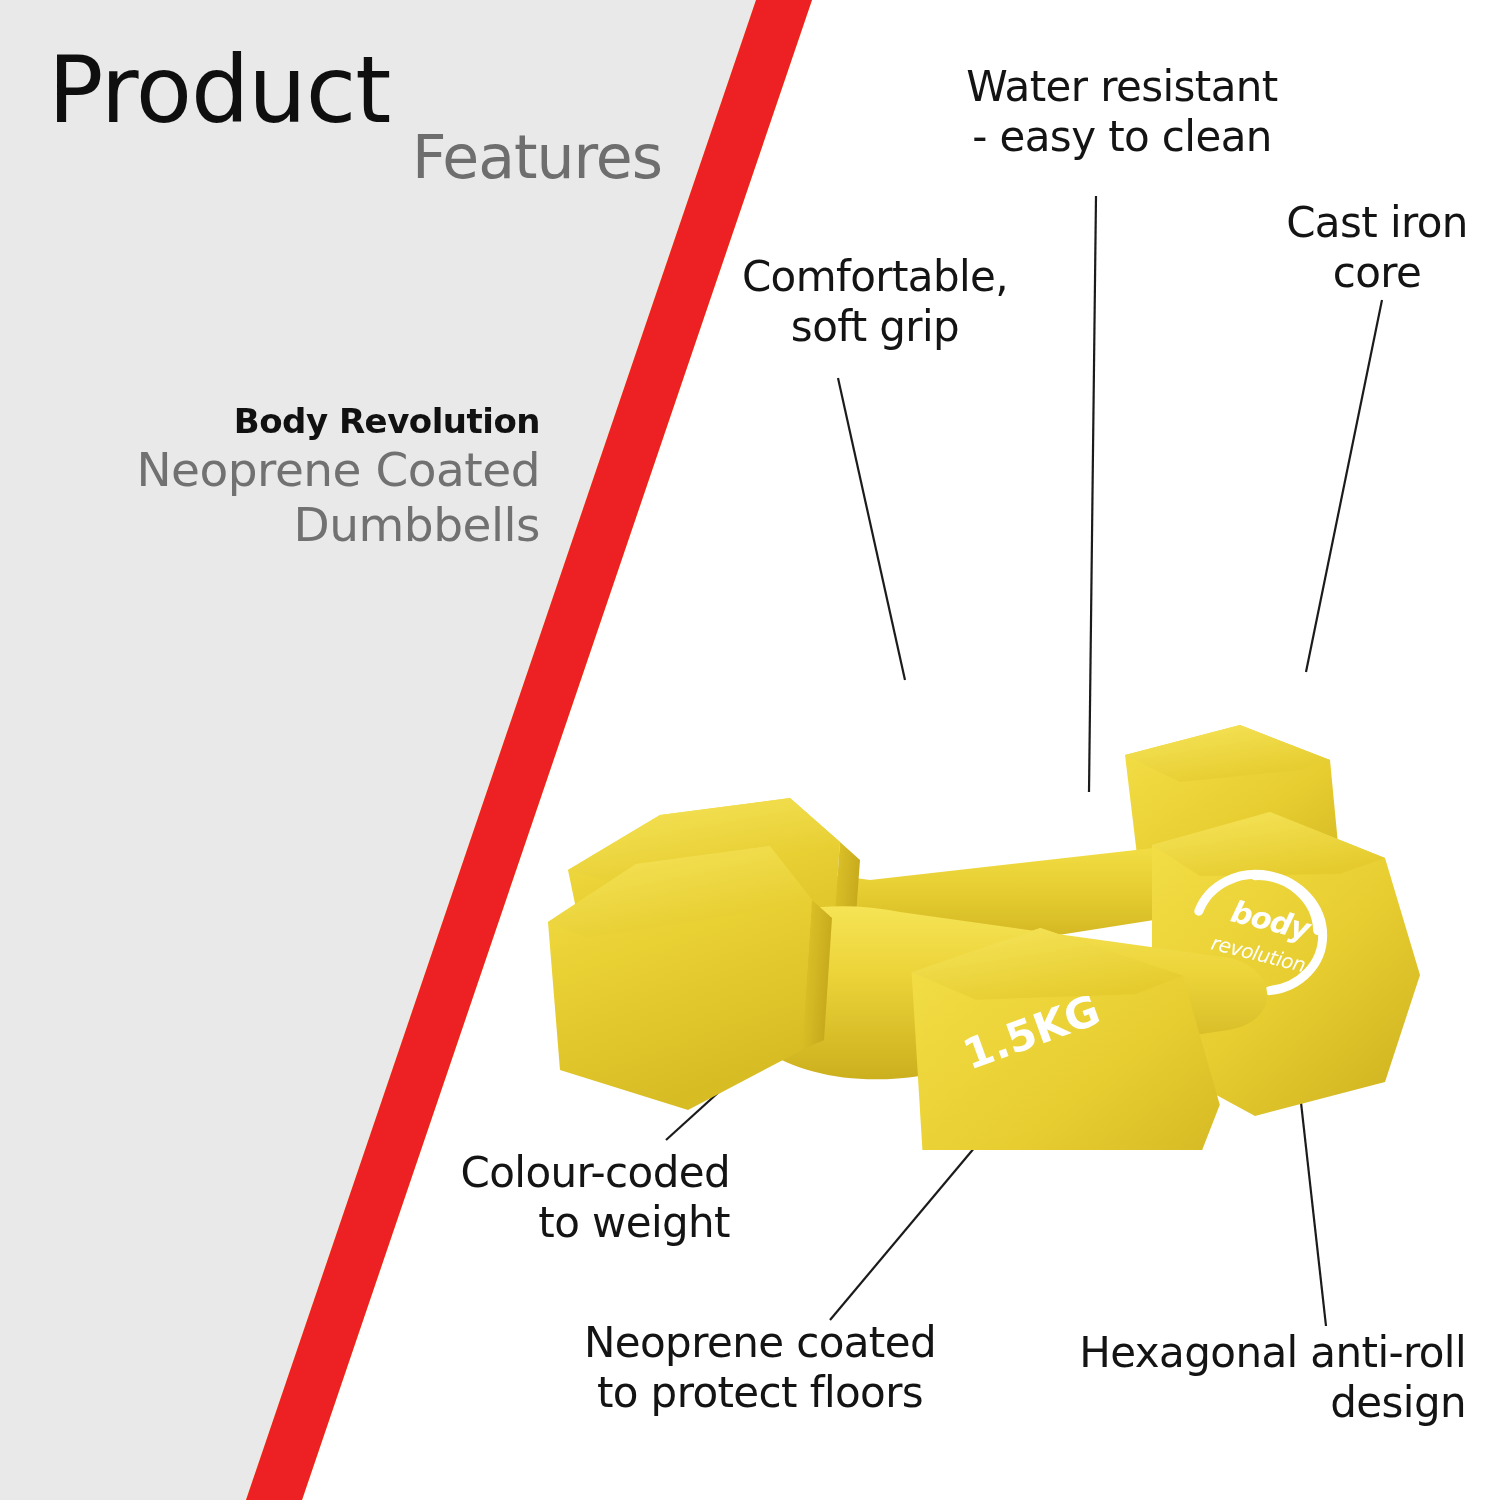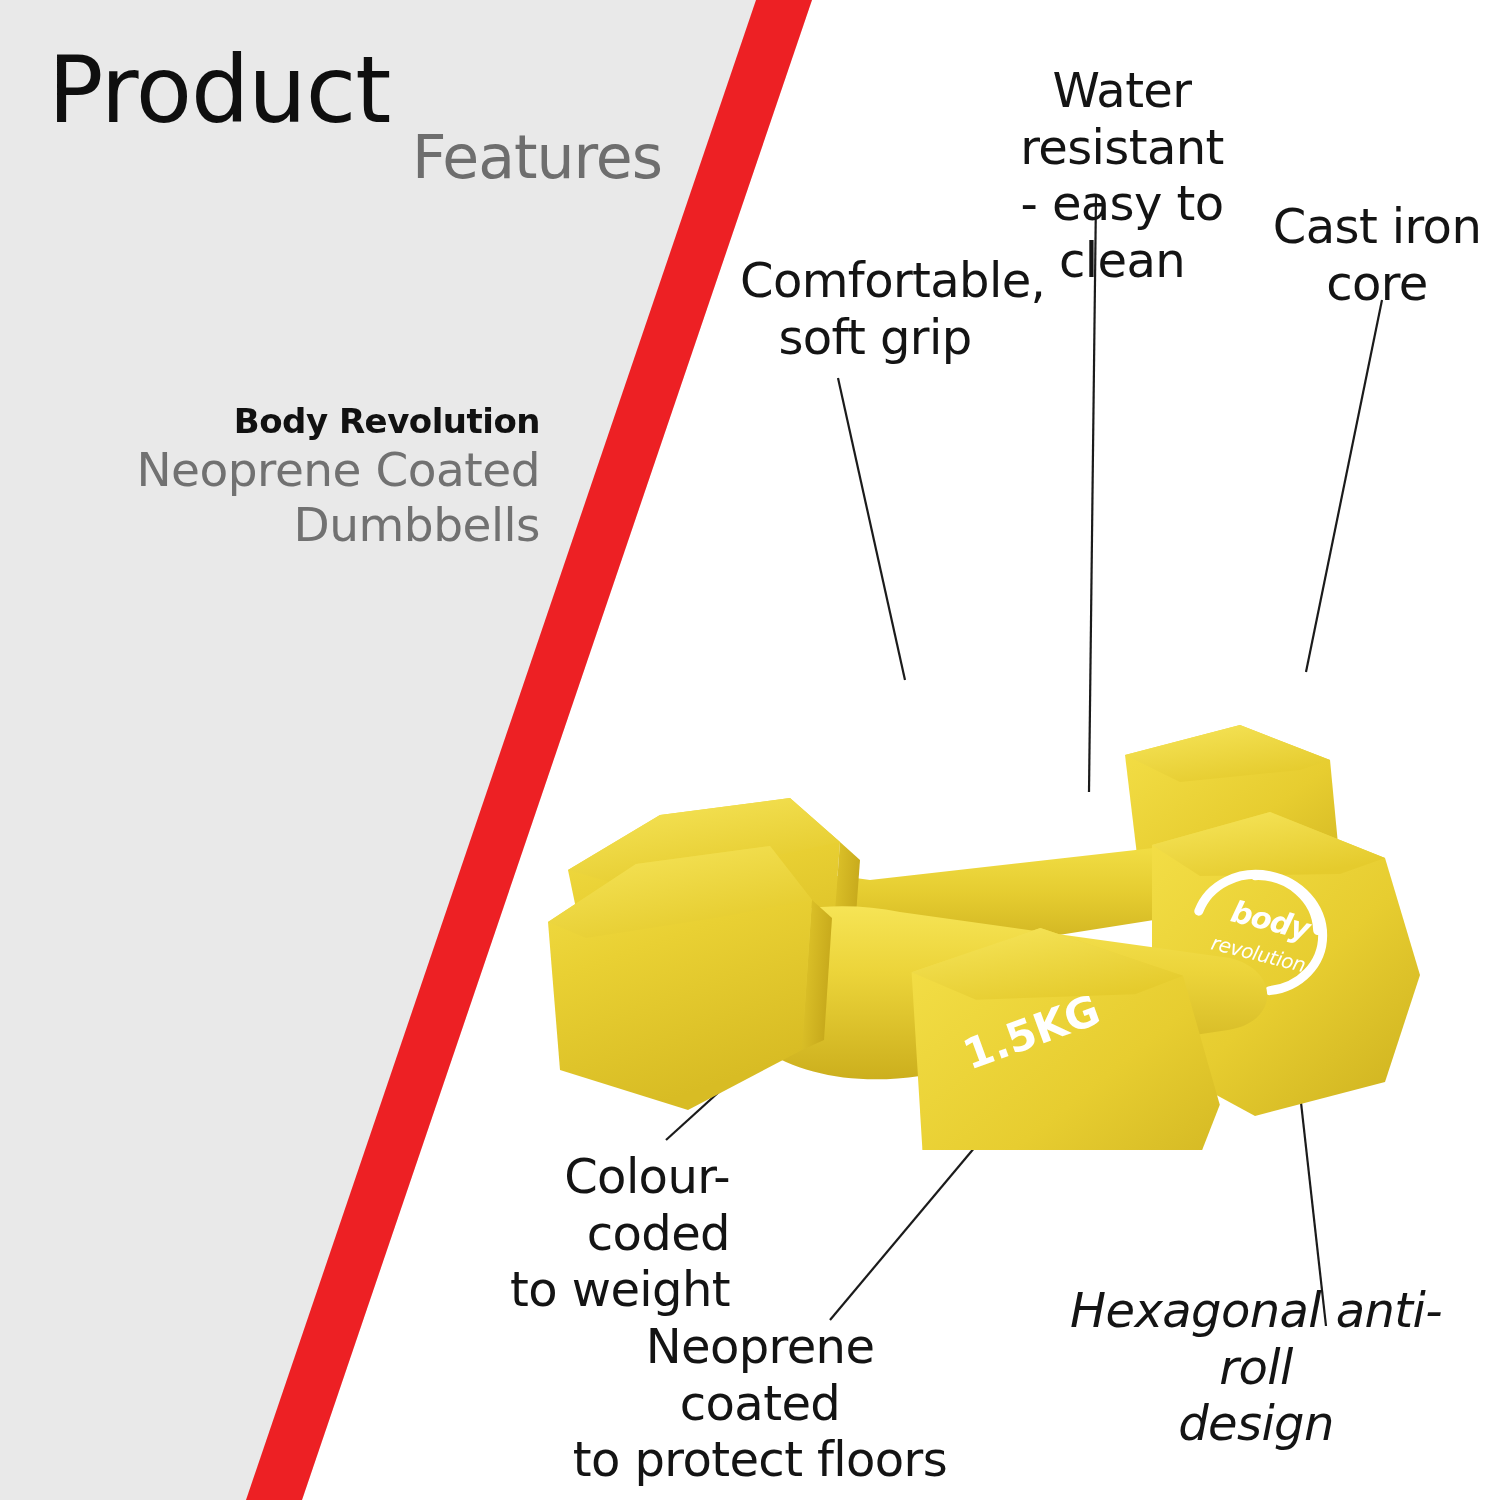--- a/index.html
+++ b/index.html
@@ -5,21 +5,21 @@
   html,body{margin:0;padding:0;}
   body{
     width:1500px;height:1500px;
     font-family:"DejaVu Sans", sans-serif;
     background:#ffffff;
     overflow:hidden;
   }
   #stage{
     position:relative;
     width:1500px;height:1500px;
-    background:#e5e5e5;
+    background:#fde047;
     overflow:hidden;
   }
   
   .bg-gray{
     position:absolute;left:0;top:0;width:1500px;height:1500px;
     background:#E9E9E9;
     clip-path:polygon(0 0, 756px 0, 246px 1500px, 0 1500px);
   }
   .bg-white-right{
     position:absolute;left:0;top:0;width:1500px;height:1500px;
@@ -52,30 +52,30 @@
   .brand{
     display:block;font-size:34px;font-weight:700;color:#111111;
     letter-spacing:-0.5px;
   }
   .desc{
     display:block;font-size:47px;font-weight:400;color:#717171;
     letter-spacing:-0.5px;
   }
   
   .callout{
-    position:absolute;color:#141414;font-size:48px;line-height:1.18;
+    position:absolute;color:#141414;font-size:42px;line-height:1.18;
     font-family:"DejaVu Sans", sans-serif;
     letter-spacing:-0.6px;white-space:pre-line;
   }
   .c-water{left:952px;top:62px;width:340px;text-align:center;}
   .c-cast{left:1262px;top:198px;width:230px;text-align:center;}
   .c-grip{left:740px;top:252px;width:270px;text-align:center;}
   .c-colour{left:430px;top:1148px;width:300px;text-align:right;}
   .c-neoprene{left:560px;top:1318px;width:400px;text-align:center;}
-  .c-hex{left:1046px;top:1282px;width:420px;text-align:center;font-style:italic;}
+  .c-hex{left:1046px;top:1328px;width:420px;text-align:right;}
 
   
   #lines{position:absolute;left:0;top:0;width:1500px;height:1500px;}
   #lines line{stroke:#1b1b1b;stroke-width:2.2;}
 
   
   #dumbbells{position:absolute;left:540px;top:630px;width:920px;height:520px;}
 </style>
 </head>
 <body>

